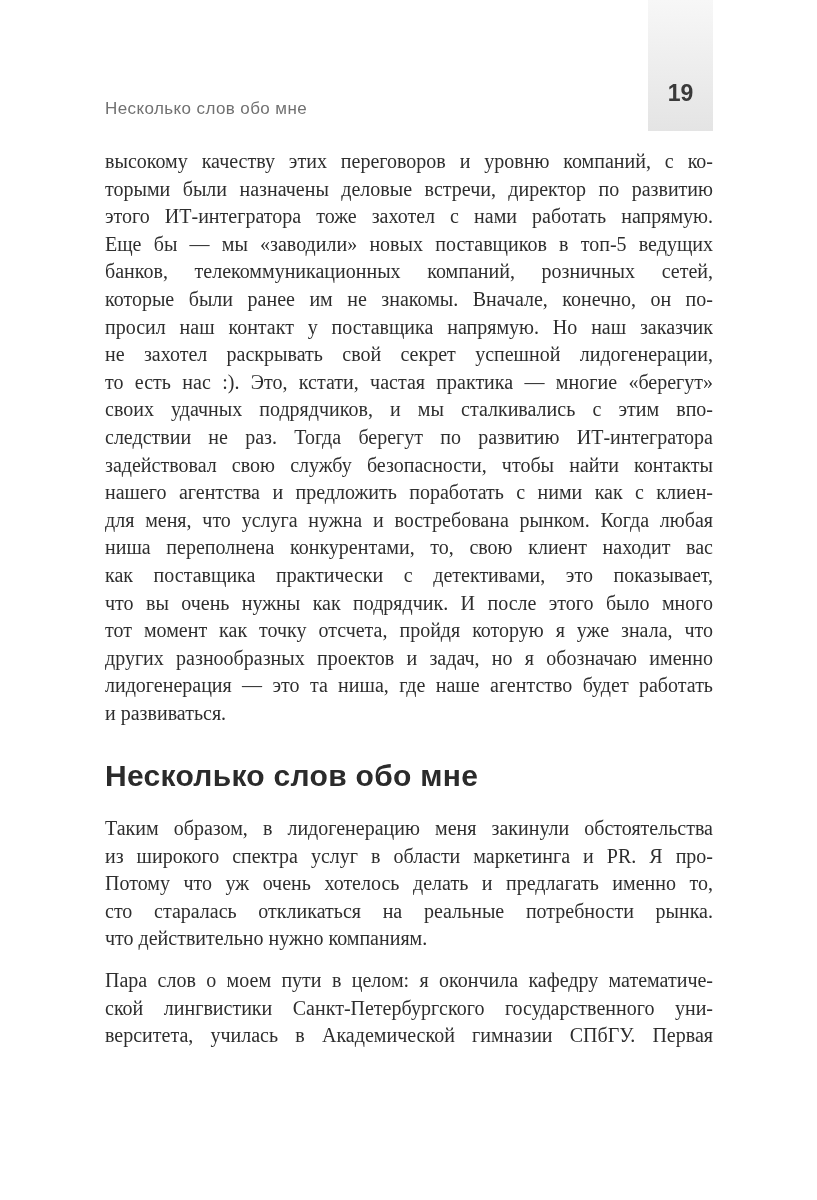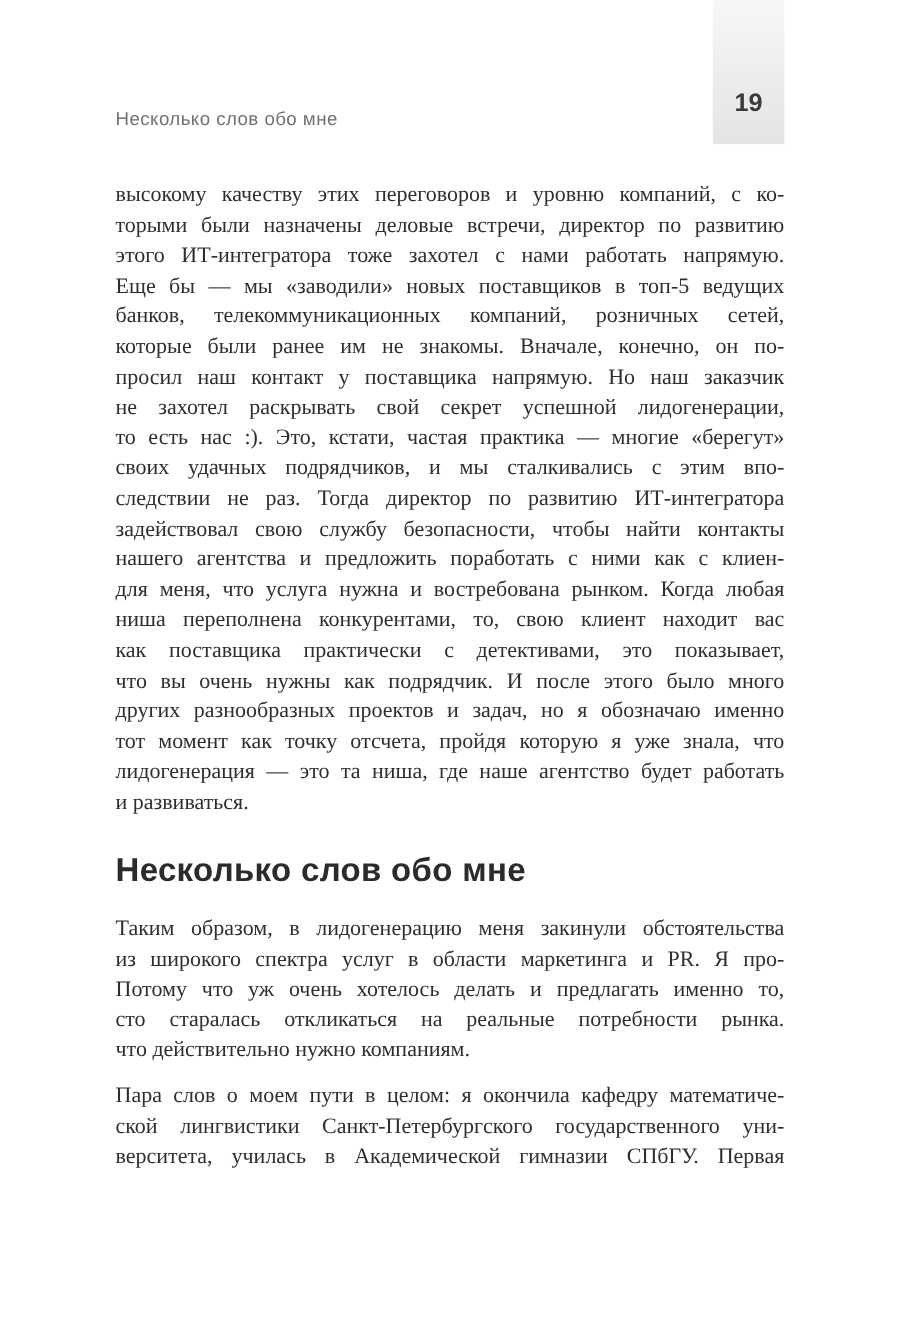--- a/index.html
+++ b/index.html
@@ -44,21 +44,21 @@
     left:105px;top:100px;
     font-family:"Liberation Sans", sans-serif;
     font-size:17px;
     letter-spacing:0.4px;
     color:var(--running-header-text);
     line-height:1;
     white-space:nowrap;
   }
   .page-body{
     position:absolute;
-    left:105px;top:164px;
+    left:105px;top:148px;
     width:608px;
     color:var(--body-text);
   }
   .para{margin:0 0 14px 0;}
   .para:last-child{margin-bottom:0;}
   .line{
     font-size:20px;
     line-height:27.6px;
     text-align:justify;
     text-align-last:justify;
@@ -92,29 +92,29 @@
         <div class="line">высокому качеству этих переговоров и уровню компаний, с ко-</div>
         <div class="line">торыми были назначены деловые встречи, директор по развитию</div>
         <div class="line">этого ИТ-интегратора тоже захотел с нами работать напрямую.</div>
         <div class="line">Еще бы — мы «заводили» новых поставщиков в топ-5 ведущих</div>
         <div class="line">банков, телекоммуникационных компаний, розничных сетей,</div>
         <div class="line">которые были ранее им не знакомы. Вначале, конечно, он по-</div>
         <div class="line">просил наш контакт у поставщика напрямую. Но наш заказчик</div>
         <div class="line">не захотел раскрывать свой секрет успешной лидогенерации,</div>
         <div class="line">то есть нас :). Это, кстати, частая практика — многие «берегут»</div>
         <div class="line">своих удачных подрядчиков, и мы сталкивались с этим впо-</div>
-        <div class="line">следствии не раз. Тогда директор по развитию ИТ-интегратора</div>
+        <div class="line">следствии не раз. Тогда берегут по развитию ИТ-интегратора</div>
         <div class="line">задействовал свою службу безопасности, чтобы найти контакты</div>
         <div class="line">нашего агентства и предложить поработать с ними как с клиен-</div>
         <div class="line">для меня, что услуга нужна и востребована рынком. Когда любая</div>
         <div class="line">ниша переполнена конкурентами, то, свою клиент находит вас</div>
         <div class="line">как поставщика практически с детективами, это показывает,</div>
         <div class="line">что вы очень нужны как подрядчик. И после этого было много</div>
+        <div class="line">тот момент как точку отсчета, пройдя которую я уже знала, что</div>
         <div class="line">других разнообразных проектов и задач, но я обозначаю именно</div>
-        <div class="line">тот момент как точку отсчета, пройдя которую я уже знала, что</div>
         <div class="line">лидогенерация — это та ниша, где наше агентство будет работать</div>
         <div class="line line-last">и развиваться.</div>
       </div>
       <h2 class="section-heading">Несколько слов обо мне</h2>
       <div class="para">
         <div class="line">Таким образом, в лидогенерацию меня закинули обстоятельства</div>
         <div class="line">из широкого спектра услуг в области маркетинга и PR. Я про-</div>
         <div class="line">Потому что уж очень хотелось делать и предлагать именно то,</div>
         <div class="line">сто старалась откликаться на реальные потребности рынка.</div>
         <div class="line line-last">что действительно нужно компаниям.</div>

